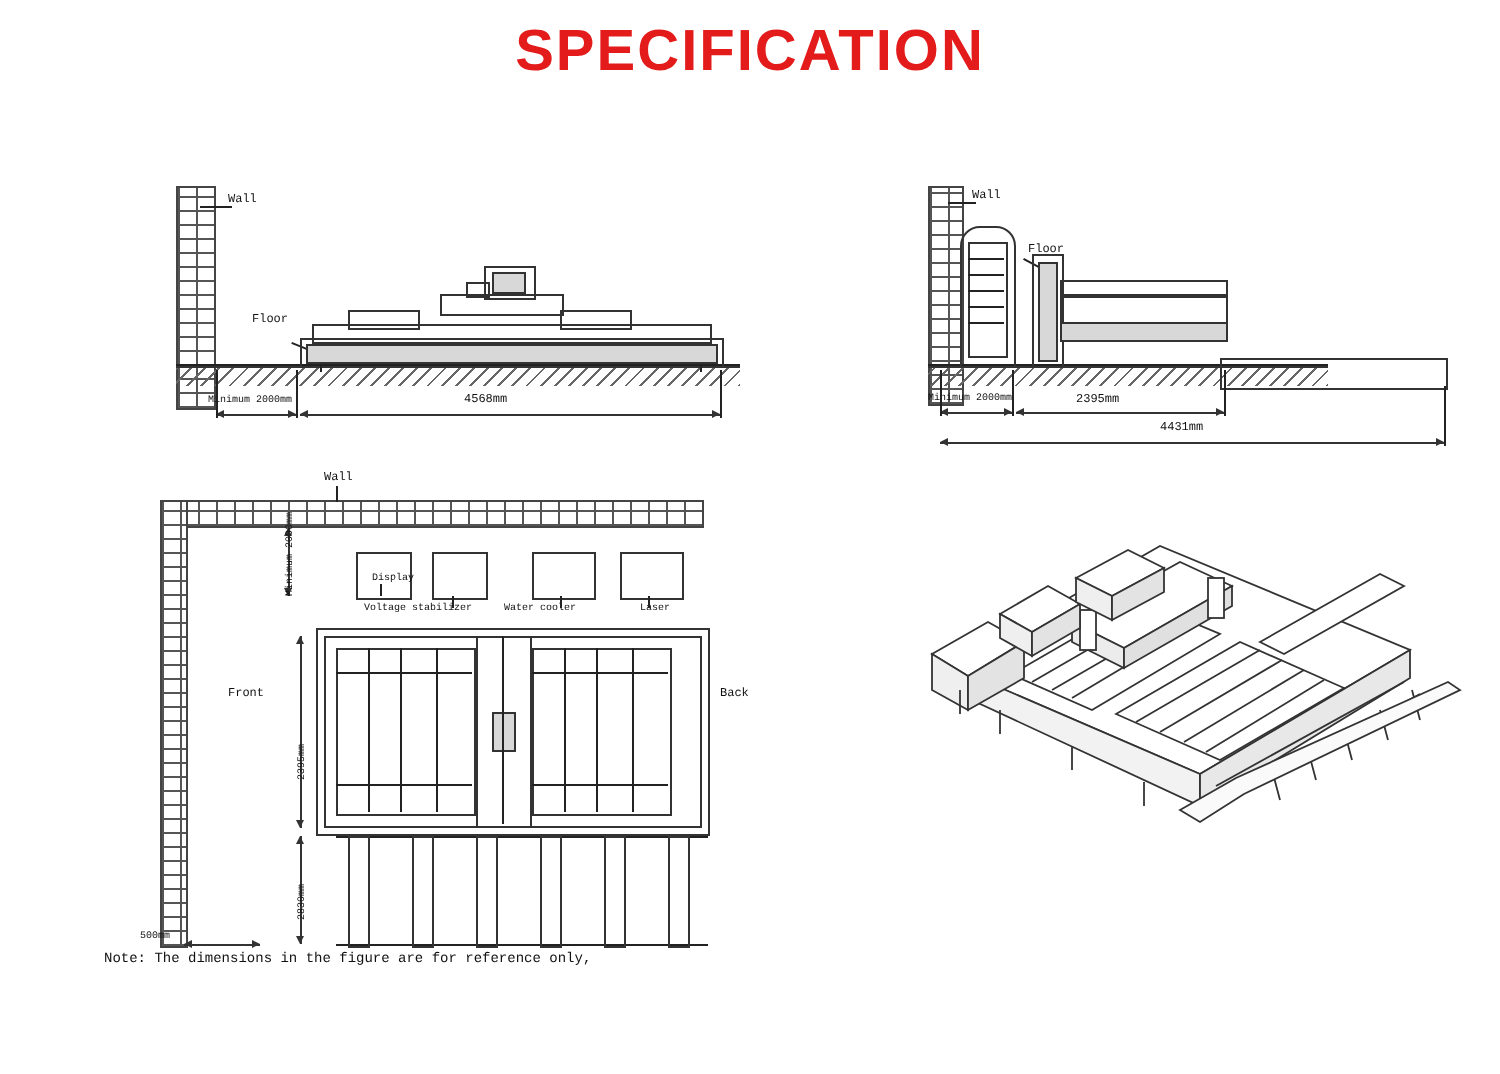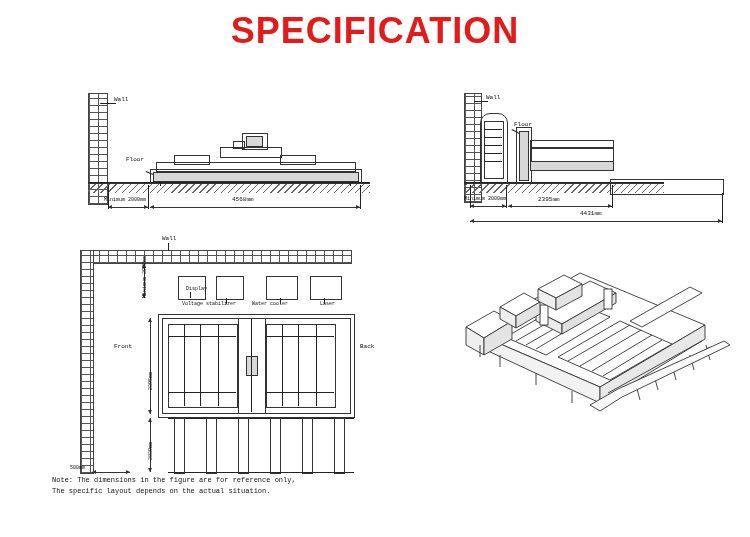--- a/index.html
+++ b/index.html
@@ -9,21 +9,21 @@
     font-family:"Liberation Sans", sans-serif;
     color:#000;
     overflow:hidden;
     position:relative;
   }
   #page{position:relative;width:750px;height:537px;}
 
   .title{
     position:absolute;top:10px;left:0;width:750px;
     text-align:center;
-    font-size:36px;font-weight:bold;letter-spacing:1px;
+    font-size:29px;font-weight:bold;letter-spacing:1px;
     color:#e31b1b;
   }
 
   
   .panel{position:absolute;}
   .lbl{
     position:absolute;
     font-family:"Liberation Mono", monospace;
     font-size:6px;
     color:#111;
@@ -287,16 +287,15 @@
         <line x1="40" y1="100" x2="40" y2="112"></line>
         <line x1="60" y1="110" x2="60" y2="122"></line>
         <line x1="96" y1="128" x2="96" y2="140"></line>
         <line x1="132" y1="146" x2="132" y2="158"></line>
       </g>
     </svg>
   </div>
 
   <div class="note">
     <div>Note: The dimensions in the figure are for reference only,</div>
-    <div>The specific layout depends on the actual situation.</div>
   </div>
 
 </div>
 
 </body></html>

